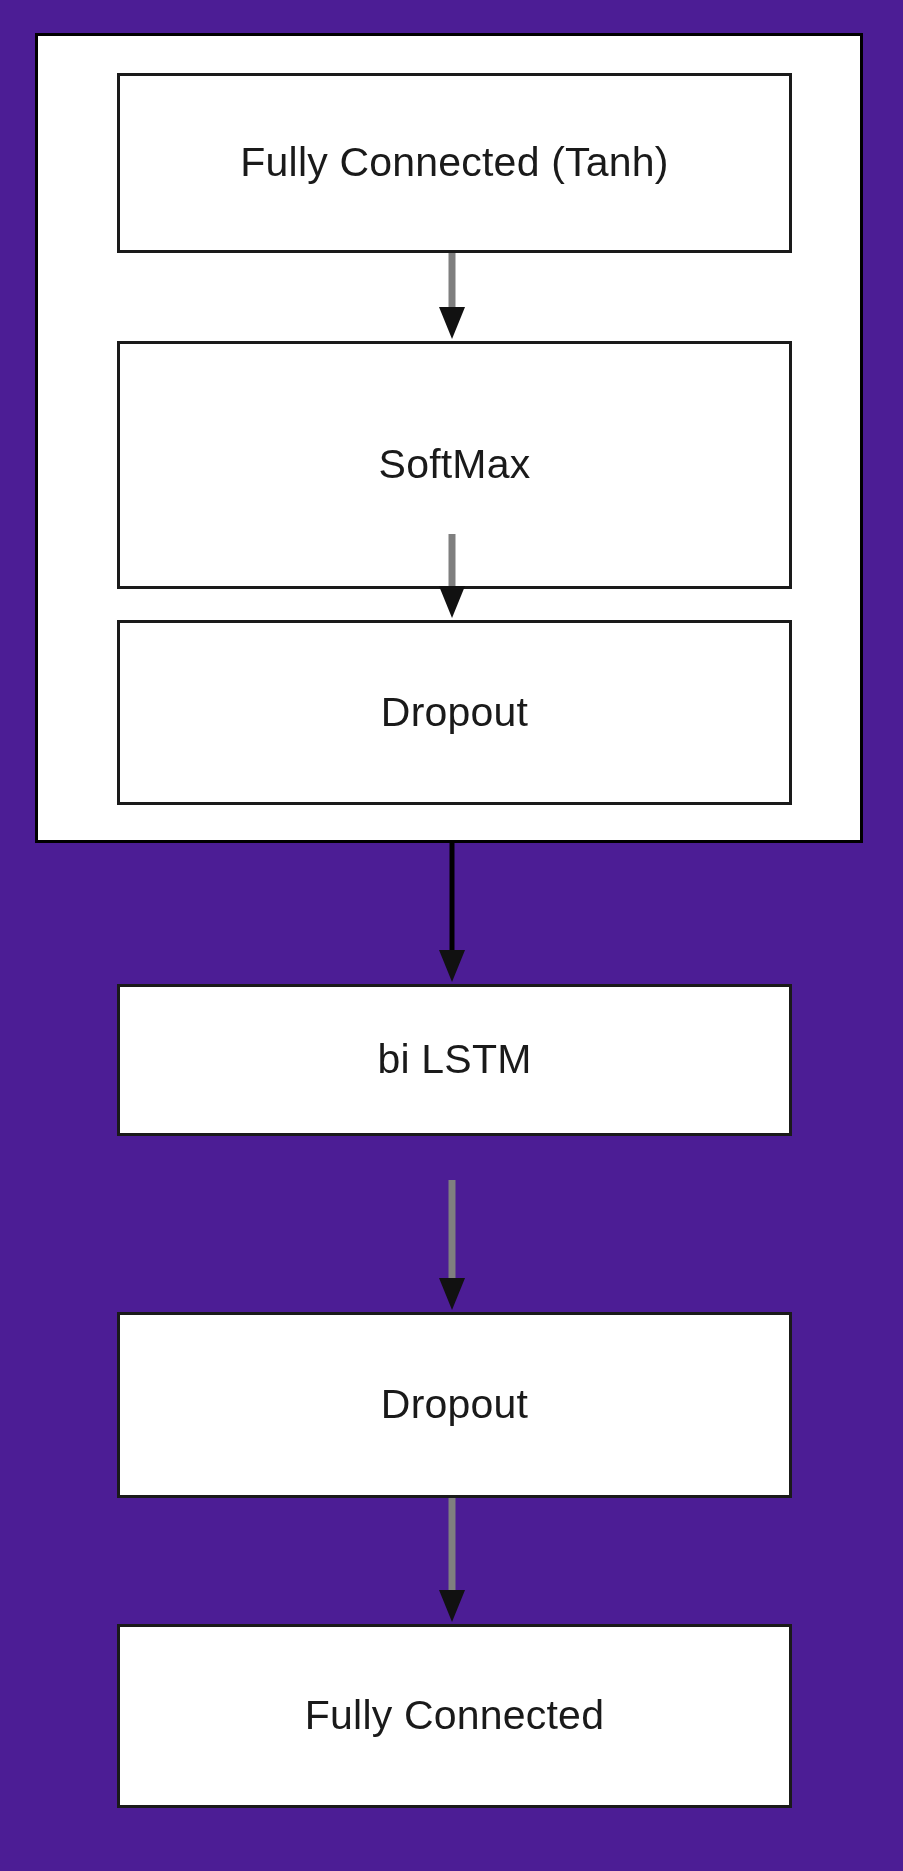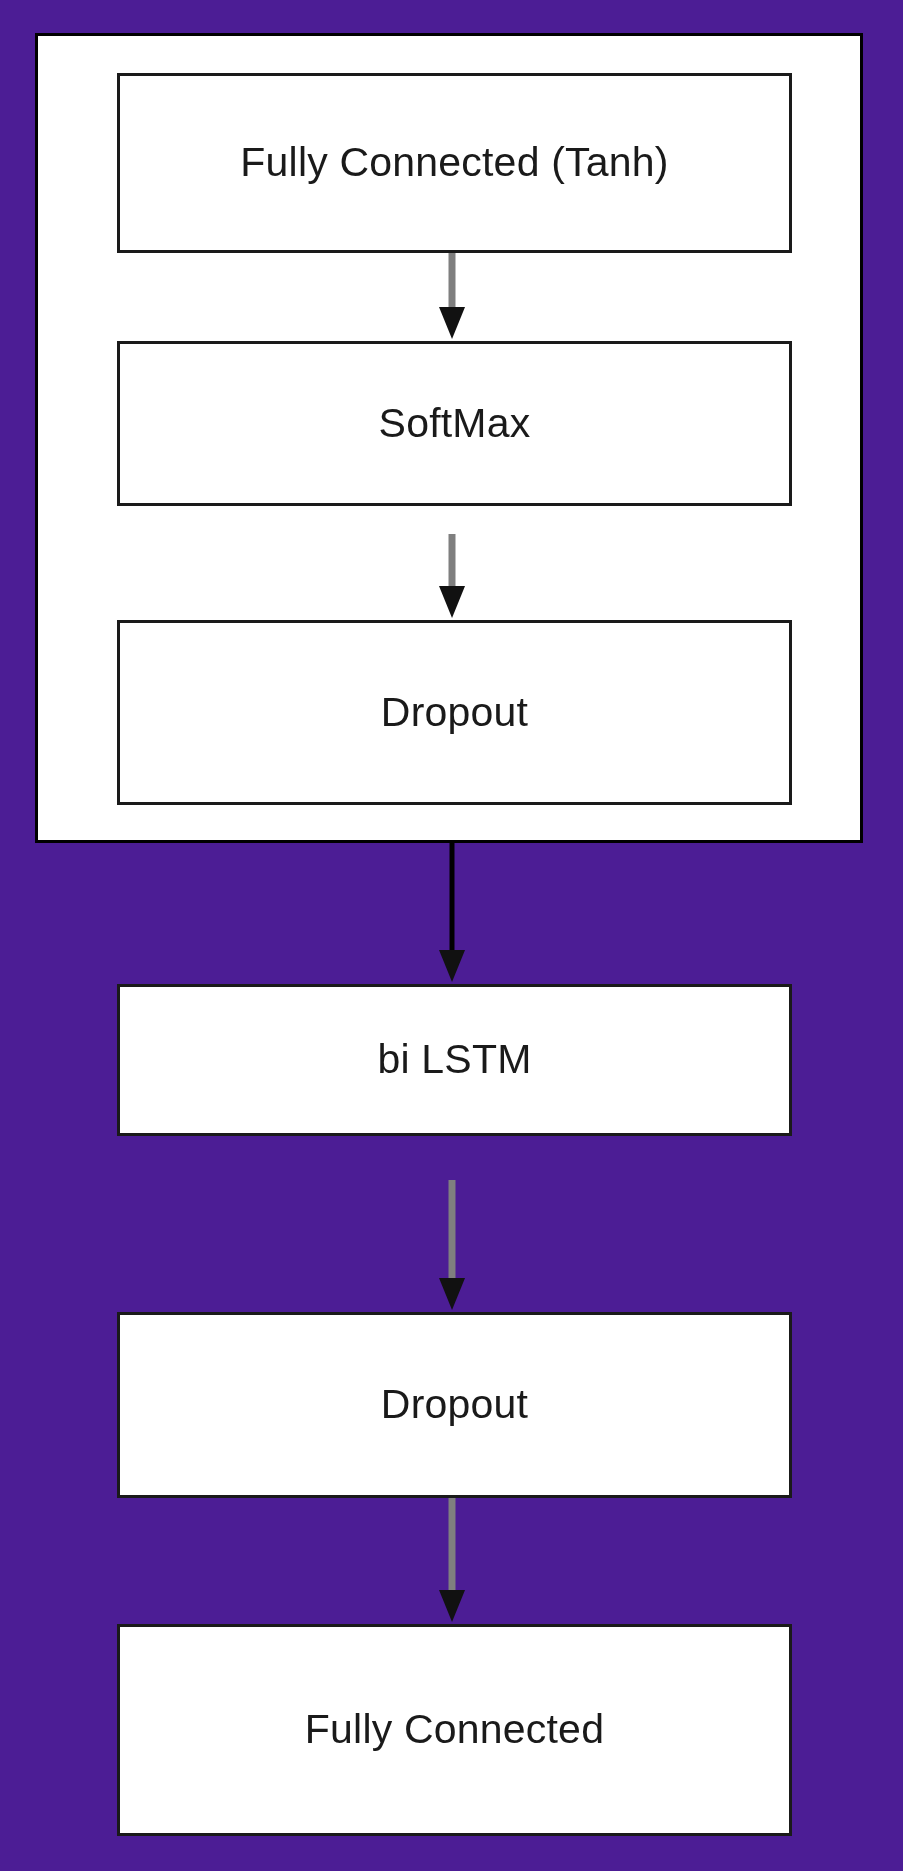--- a/index.html
+++ b/index.html
@@ -69,21 +69,21 @@
     <span class="node-label">Fully Connected (Tanh)</span>
   </div>
 
   <div class="connector" style="left:438px; top:253px; width:28px; height:88px;">
     <svg width="28" height="88" viewBox="0 0 28 88">
       <line x1="14" y1="0" x2="14" y2="62" stroke="#7f7f7f" stroke-width="7"></line>
       <polygon points="14,86 1,54 27,54" fill="#111111"></polygon>
     </svg>
   </div>
 
-  <div class="node" style="left:117px; top:341px; width:675px; height:165px;">
+  <div class="node" style="left:117px; top:341px; width:675px; height:248px;">
     <span class="node-label">SoftMax</span>
   </div>
 
   <div class="connector" style="left:438px; top:534px; width:28px; height:86px;">
     <svg width="28" height="86" viewBox="0 0 28 86">
       <line x1="14" y1="0" x2="14" y2="60" stroke="#7f7f7f" stroke-width="7"></line>
       <polygon points="14,84 1,52 27,52" fill="#111111"></polygon>
     </svg>
   </div>
 
@@ -113,17 +113,17 @@
     <span class="node-label">Dropout</span>
   </div>
 
   <div class="connector" style="left:438px; top:1498px; width:28px; height:126px;">
     <svg width="28" height="126" viewBox="0 0 28 126">
       <line x1="14" y1="0" x2="14" y2="100" stroke="#7f7f7f" stroke-width="7"></line>
       <polygon points="14,124 1,92 27,92" fill="#111111"></polygon>
     </svg>
   </div>
 
-  <div class="node" style="left:117px; top:1624px; width:675px; height:212px;">
+  <div class="node" style="left:117px; top:1624px; width:675px; height:184px;">
     <span class="node-label">Fully Connected</span>
   </div>
 
 </div>
 
 </body></html>

